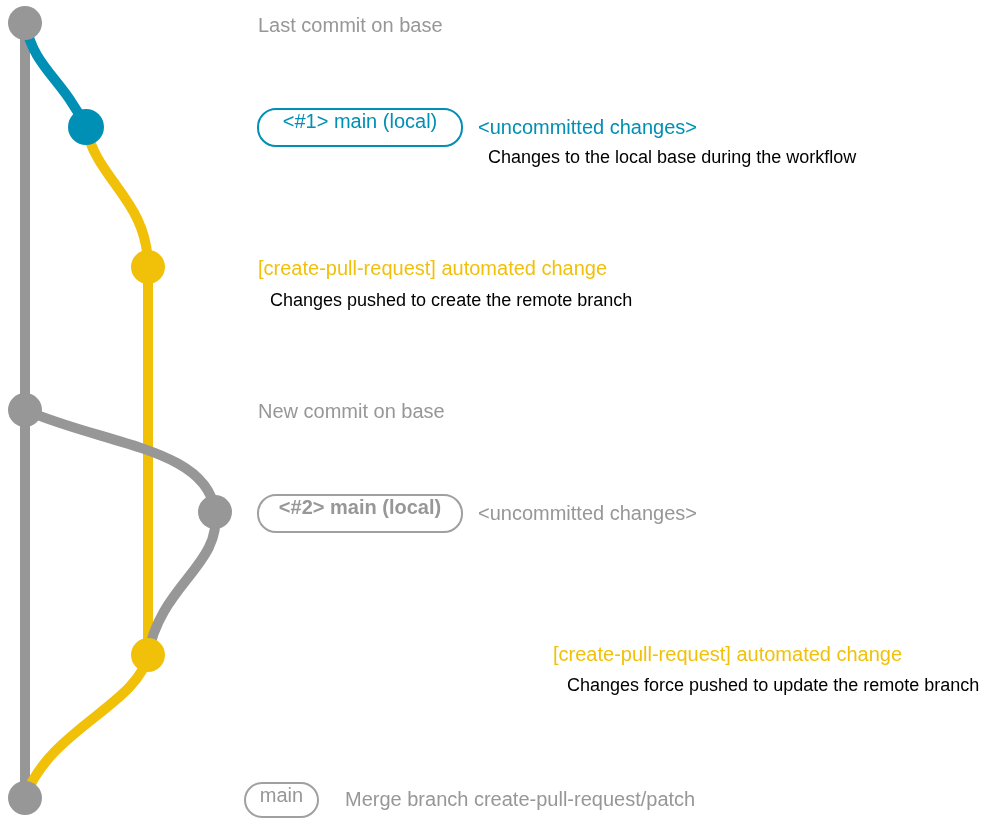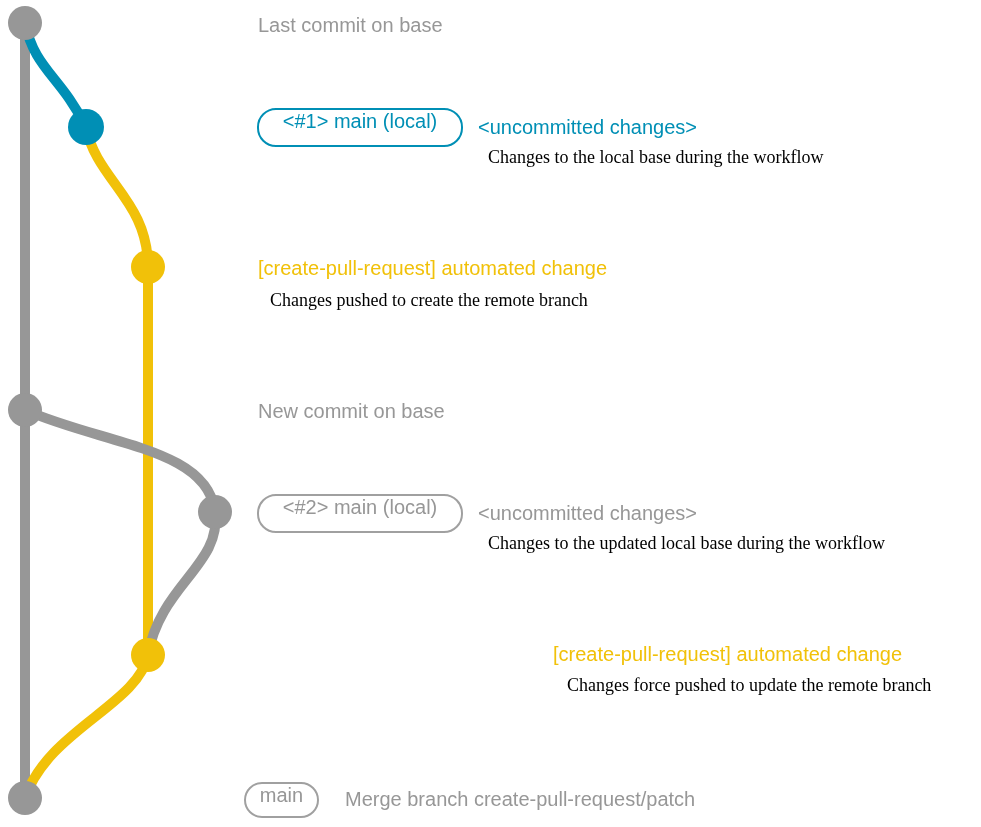--- a/index.html
+++ b/index.html
@@ -6,21 +6,21 @@
   .canvas{
     position:relative;
     width:981px;height:827px;
     background:#ffffff;
     font-family:"Liberation Sans", sans-serif;
     overflow:hidden;
   }
   .graph-svg{position:absolute;left:0;top:0;pointer-events:none;}
   .abs{position:absolute;white-space:nowrap;}
   .sans{font-family:"Liberation Sans", sans-serif;font-size:20px;line-height:24px;}
-  .serif{font-family:Liberation Serif, serif;font-size:18px;line-height:23px;color:#000000;}
+  .serif{font-family:Liberation Sans, sans-serif;font-size:18px;line-height:23px;color:#000000;}
   .gray-t{color:#979797;}
   .blue-t{color:#008fb5;}
   .yellow-t{color:#f1c109;}
   .badge{
     position:absolute;
     display:flex;align-items:flex-start;justify-content:center;
     border:2px solid;border-radius:19px;
     font-size:20px;box-sizing:border-box;
     background:#ffffff;
   }
@@ -64,25 +64,24 @@
     <span>&lt;#1&gt; main (local)</span>
   </div>
   <div class="abs sans blue-t" style="left:478px;top:115px;">&lt;uncommitted changes&gt;</div>
   <div class="abs serif" style="left:488px;top:146px;">Changes to the local base during the workflow</div>
 
   <div class="abs sans yellow-t" style="left:258px;top:256px;">[create-pull-request] automated change</div>
   <div class="abs sans gray-t" style="left:258px;top:399px;">New commit on base</div>
 
   <div class="abs serif" style="left:270px;top:289px;">Changes pushed to create the remote branch</div>
 
-  <div class="badge gray" style="left:257px;top:494px;width:206px;height:39px;">
+  <div class="badge gray" style="left:257px;top:494px;width:206px;height:39px;font-weight:bold;">
     <span>&lt;#2&gt; main (local)</span>
   </div>
   <div class="abs sans gray-t" style="left:478px;top:501px;">&lt;uncommitted changes&gt;</div>
-  <div class="abs serif" style="left:488px;top:532px;">Changes to the updated local base during the workflow</div>
 
   <div class="abs sans yellow-t" style="left:553px;top:642px;">[create-pull-request] automated change</div>
   <div class="abs serif" style="left:567px;top:674px;">Changes force pushed to update the remote branch</div>
 
   <div class="badge gray" style="left:244px;top:782px;width:75px;height:36px;">
     <span>main</span>
   </div>
   <div class="abs sans gray-t" style="left:345px;top:787px;">Merge branch create-pull-request/patch</div>
 
 </div>

